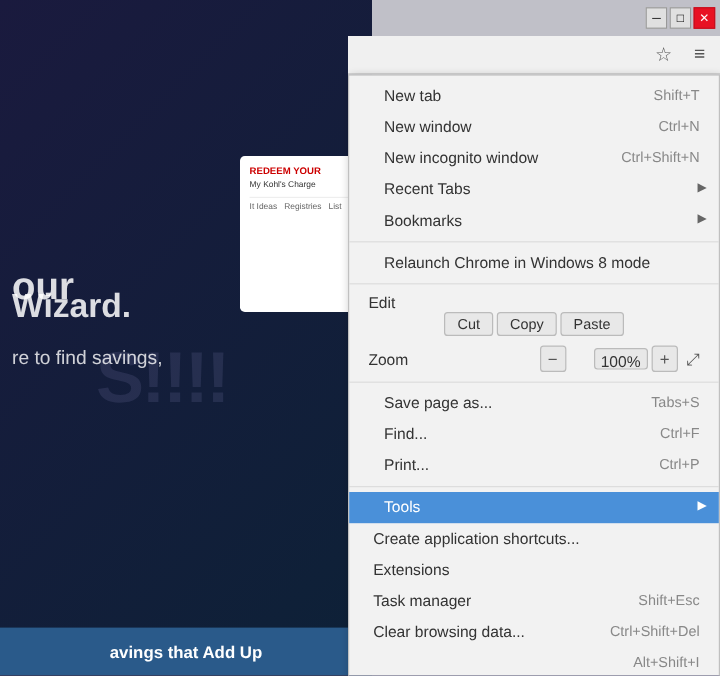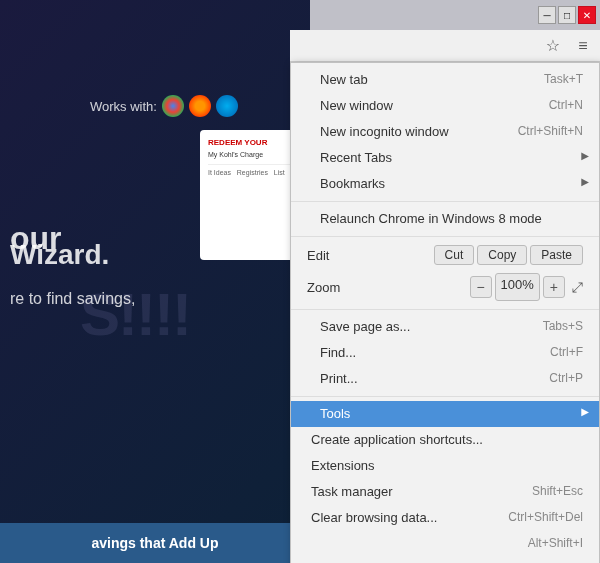--- a/index.html
+++ b/index.html
@@ -201,20 +201,21 @@
       color: #888;
       font-size: 12px;
     }
 
     
     .edit-row {
       display: flex;
       align-items: center;
       padding: 4px 16px;
       min-height: 28px;
+      flex-direction: column;
     }
     .edit-label {
       font-size: 13px;
       color: #333;
       margin-right: auto;
     }
     .edit-buttons {
       display: flex;
       gap: 3px;
     }
@@ -258,22 +259,23 @@
     }
     .zoom-value {
       font-size: 13px;
       color: #333;
       padding: 0 5px;
       min-width: 38px;
       text-align: center;
       background: #e8e8e8;
       border: 1px solid #bbb;
       border-radius: 3px;
-      height: 28px;
+      height: 18px;
       line-height: 22px;
+      margin-left: 20px;
     }
     .zoom-fullscreen {
       margin-left: 4px;
       font-size: 14px;
       cursor: pointer;
       color: #555;
     }
 
     
     .has-submenu::after {
@@ -288,26 +290,20 @@
 </head>
 <body>
 
 <div class="title-bar">
   <div class="title-btn minimize">─</div>
   <div class="title-btn maximize">□</div>
   <div class="title-btn close">✕</div>
 </div>
 
 <div class="page-content">
-  <div class="works-with">
-    <span>Works with:</span>
-    <span class="logo-circle logo-chrome"></span>
-    <span class="logo-circle logo-firefox"></span>
-    <span class="logo-circle logo-ie"></span>
-  </div>
 
   <div class="redeem-card">
     <div class="redeem-card-title">REDEEM YOUR</div>
     <div style="font-size:7px; margin-top:4px;">My Kohl's Charge</div>
     <div style="border-top:1px solid #eee; margin-top:6px; padding-top:4px; font-size:7px; color:#666;">It Ideas &nbsp; Registries &nbsp; List</div>
   </div>
 
   <div class="watermark">S!!!!</div>
 
   <div class="page-text-our">our</div>
@@ -322,21 +318,21 @@
 <div class="toolbar">
   <div class="toolbar-btn">☆</div>
   <div class="toolbar-btn">≡</div>
 </div>
 
 <div class="menu-container" style="top:62px;">
 
   <div class="menu-section">
     <div class="menu-item">
       <span>New tab</span>
-      <span class="shortcut">Task+T</span>
+      <span class="shortcut">Shift+T</span>
     </div>
     <div class="menu-item">
       <span>New window</span>
       <span class="shortcut">Ctrl+N</span>
     </div>
     <div class="menu-item">
       <span>New incognito window</span>
       <span class="shortcut">Ctrl+Shift+N</span>
     </div>
     <div class="menu-item has-submenu">

